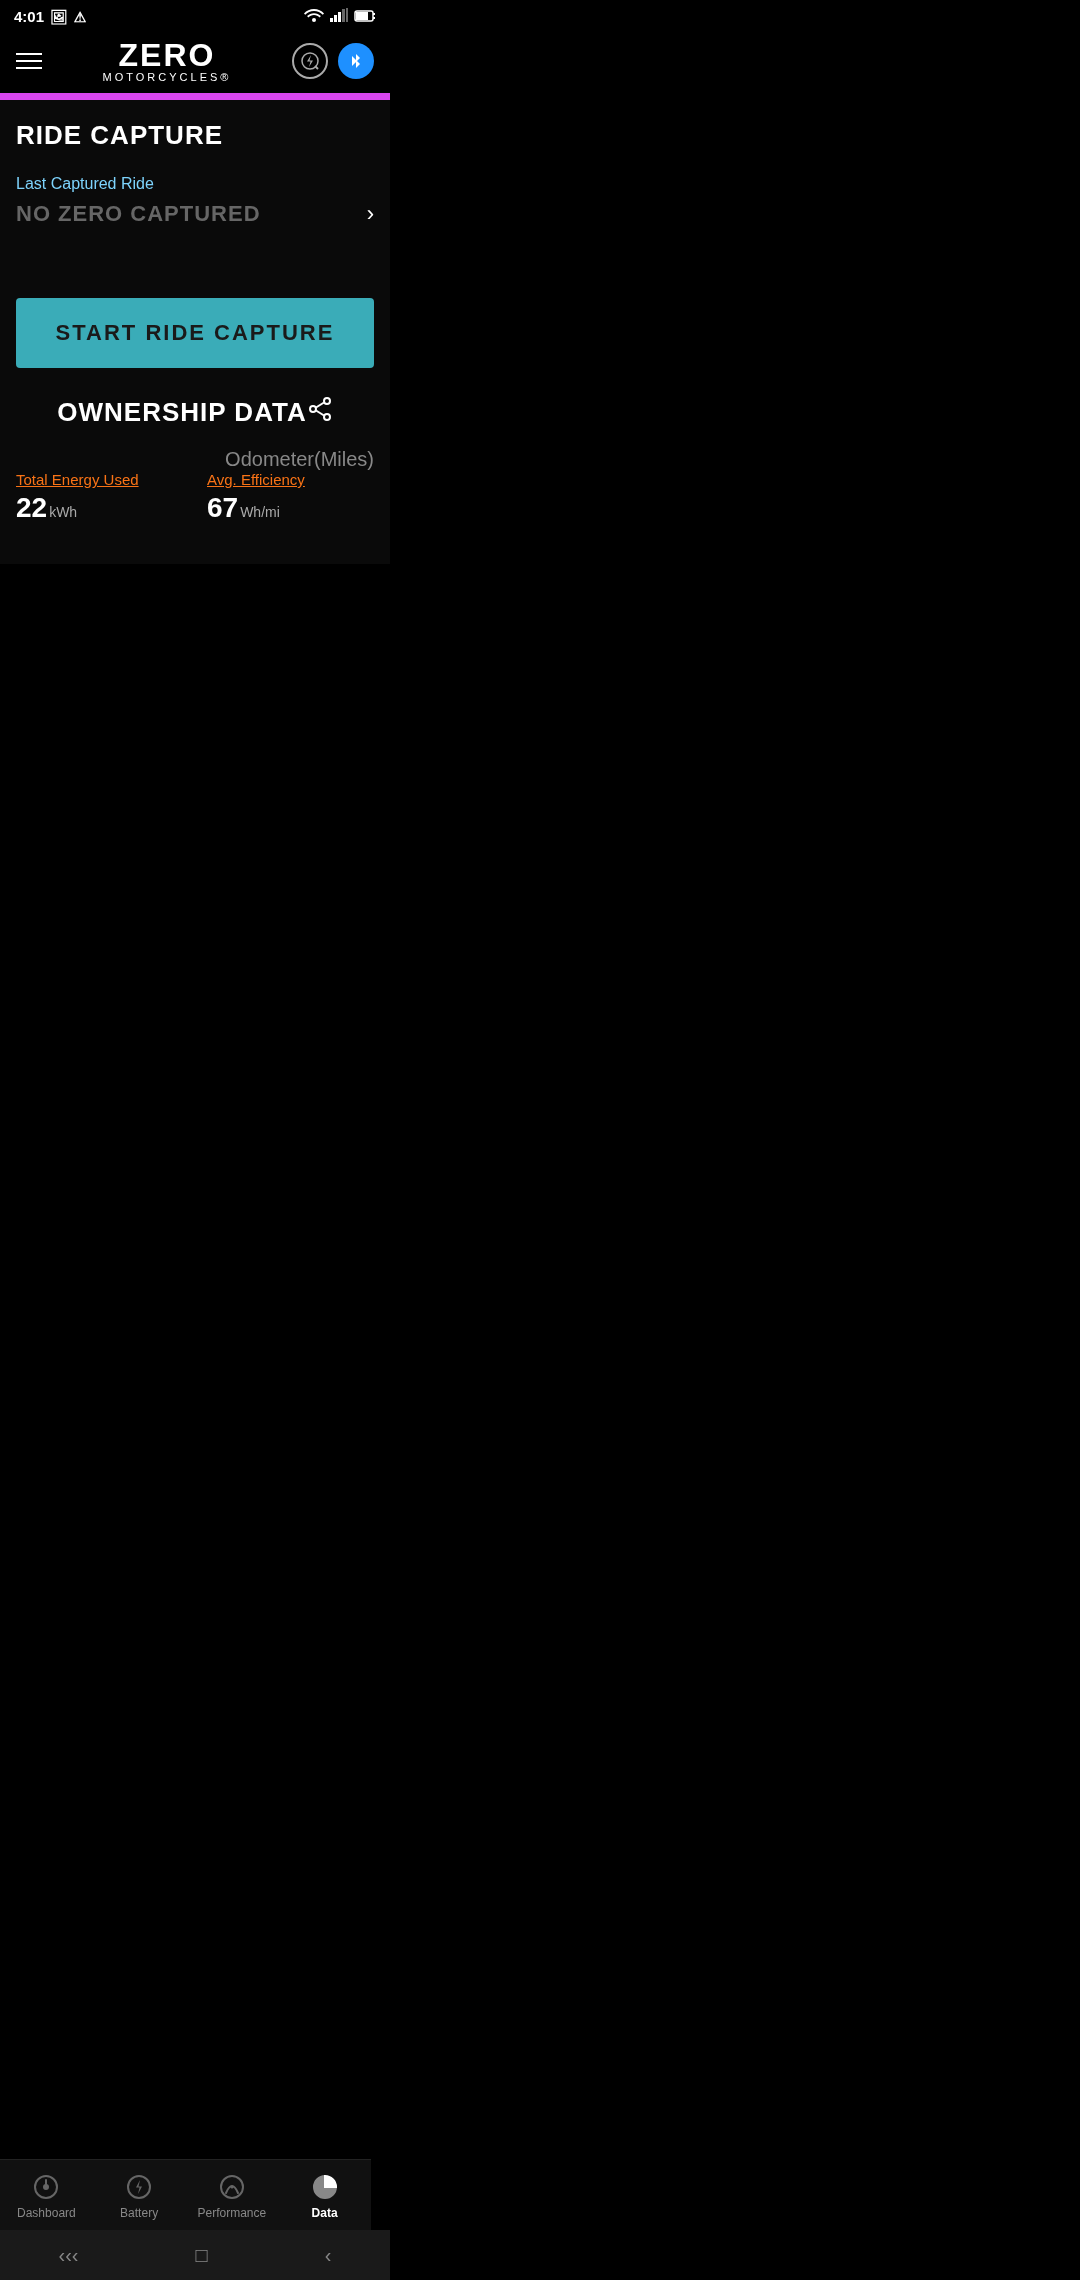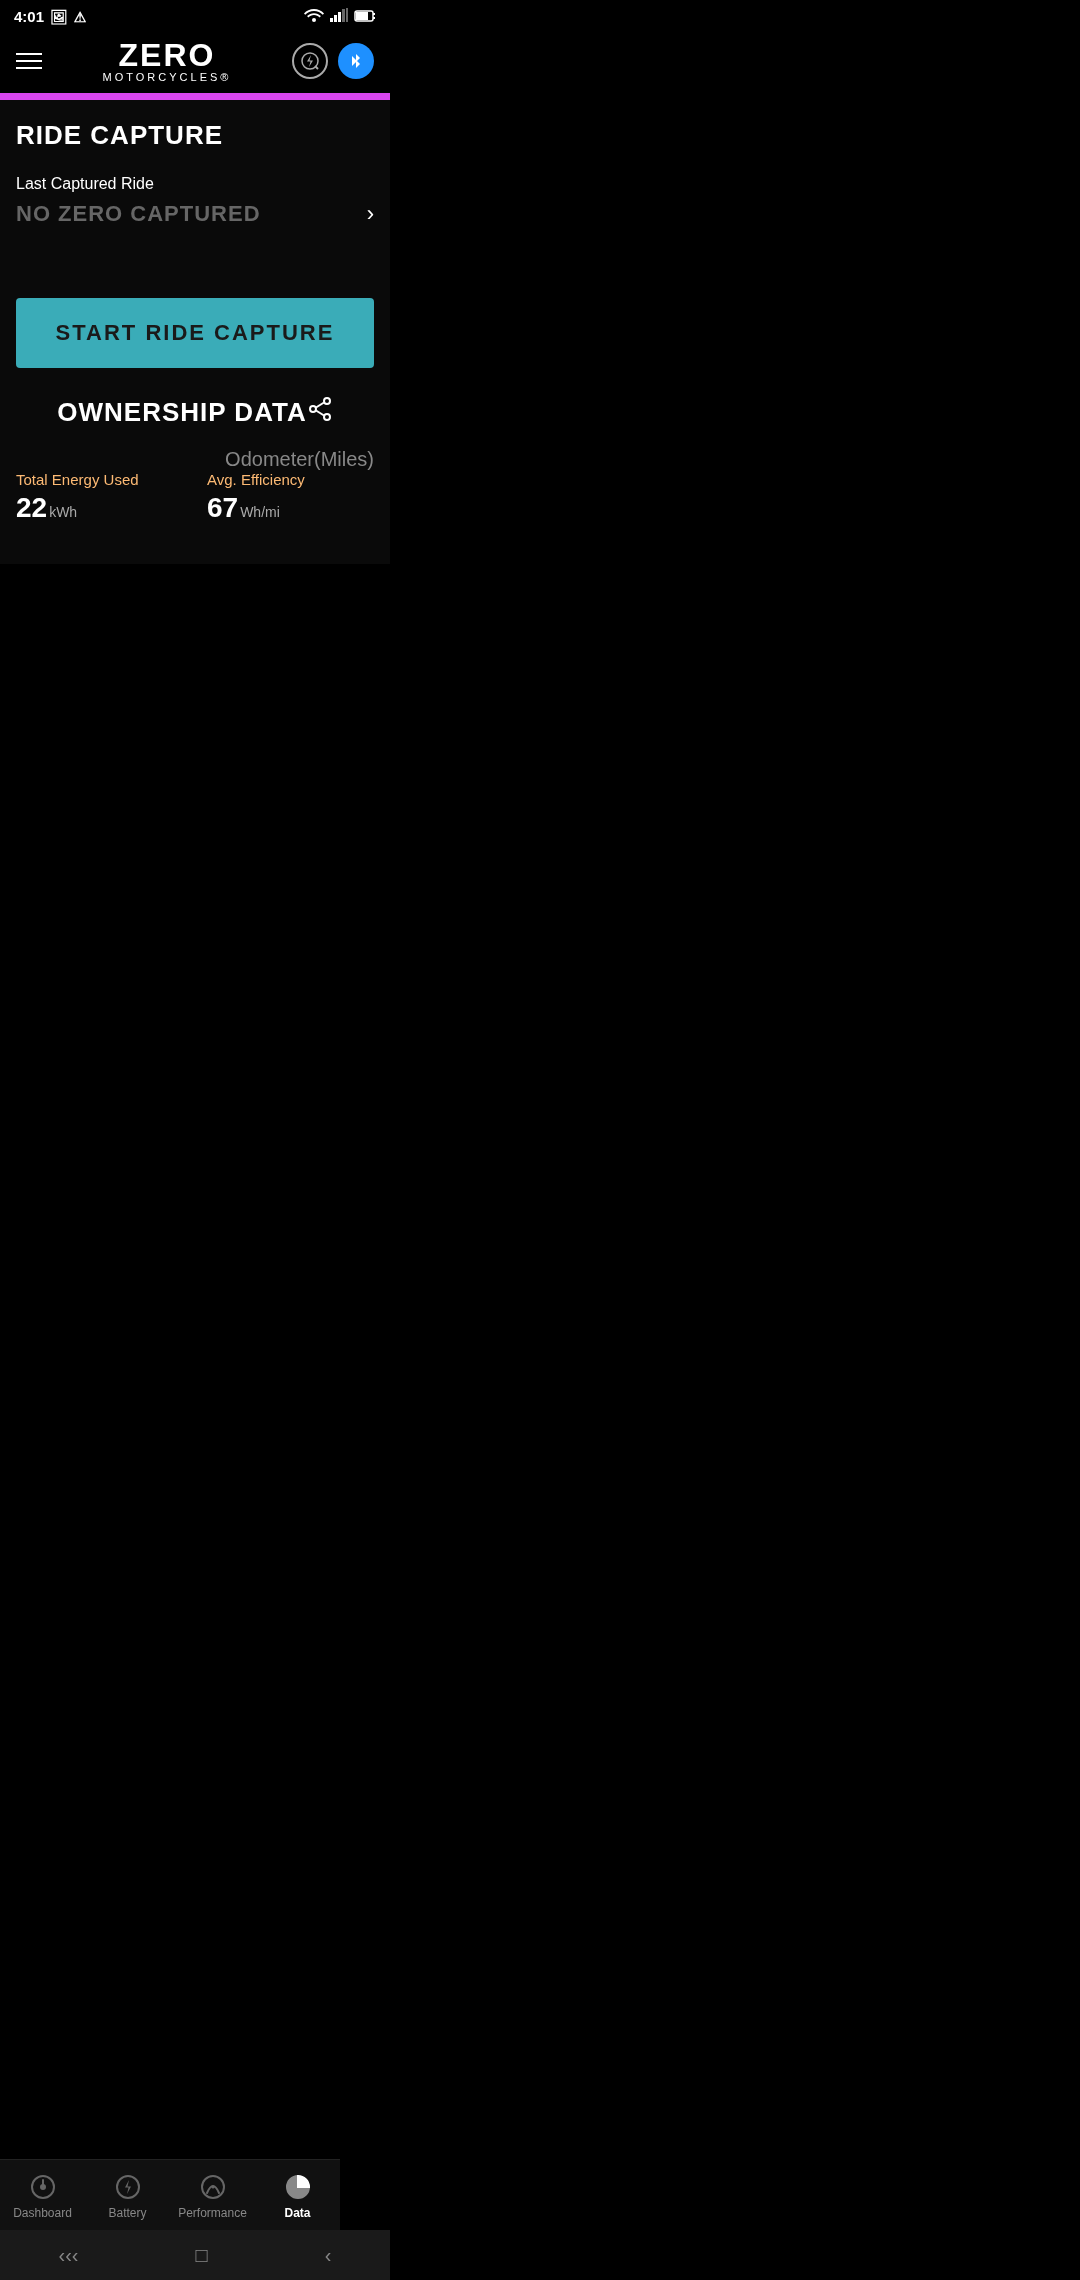--- a/index.html
+++ b/index.html
@@ -114,21 +114,21 @@
     .section-title {
       font-size: 26px;
       font-weight: 900;
       letter-spacing: 1px;
       color: #fff;
       margin-bottom: 24px;
     }
 
     .last-ride-label {
       font-size: 16px;
-      color: #ffffff;
+      color: #7dd3fc;
       margin-bottom: 8px;
     }
 
     .ride-row {
       display: flex;
       justify-content: space-between;
       align-items: center;
       margin-bottom: 28px;
     }
 
@@ -199,22 +199,23 @@
       gap: 24px;
       margin-bottom: 20px;
     }
 
     .stat-item {
       flex: 1;
     }
 
     .stat-label {
       font-size: 15px;
-      color: #fdba74;
+      color: #f97316;
       margin-bottom: 4px;
+      text-decoration: underline;
     }
 
     .stat-value {
       font-size: 28px;
       font-weight: 700;
       color: #fff;
     }
 
     .stat-unit {
       font-size: 14px;
@@ -222,21 +223,21 @@
       color: #aaa;
       margin-left: 2px;
     }
 
     
     .bottom-nav {
       position: fixed;
       bottom: 50px;
       left: 0;
       right: 0;
-      width: 340px;
+      width: 371px;
       background: #111;
       display: flex;
       justify-content: space-around;
       align-items: center;
       padding: 12px 0 10px;
       border-top: 1px solid #222;
     }
 
     .nav-item {
       display: flex;

